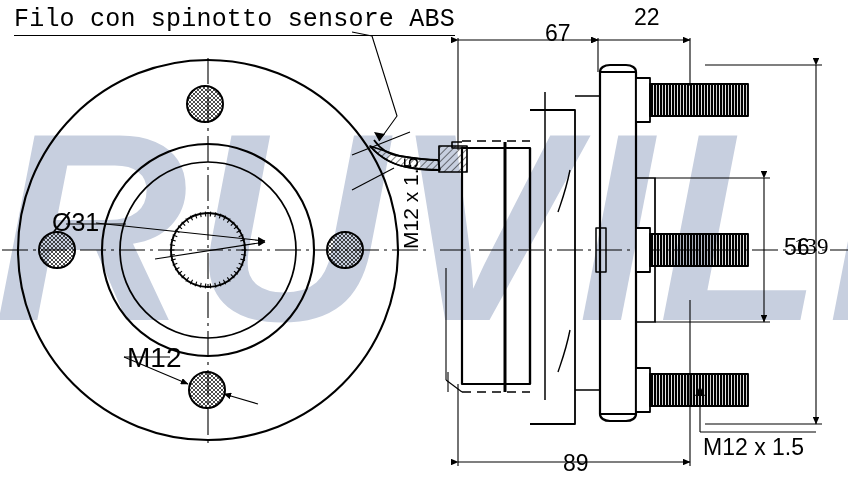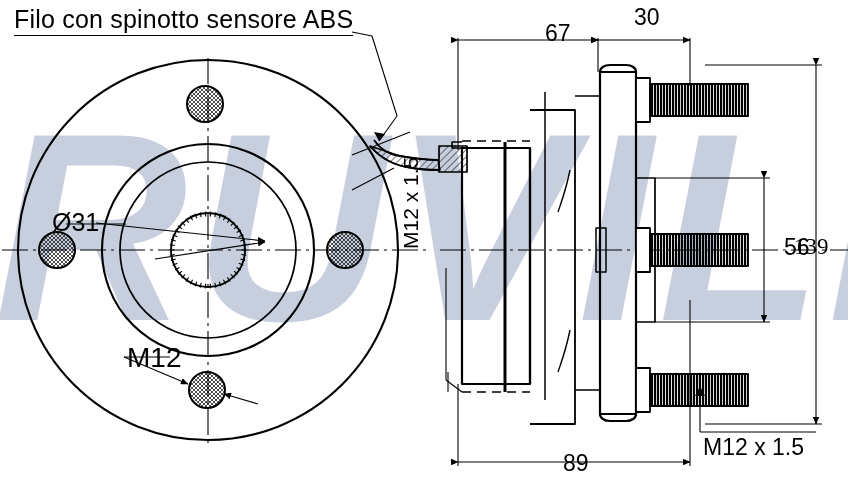--- a/index.html
+++ b/index.html
@@ -227,32 +227,32 @@
         <line x1="446" y1="380" x2="462" y2="392"></line>
         <line x1="446" y1="268" x2="446" y2="268"></line>
 
         <line x1="448" y1="372" x2="448" y2="392"></line>
       </g>
 
     </g>
   </svg>
 
   <div class="lbl" style="left:14px;top:5px;font-size:25px;letter-spacing:0.2px;
-       border-bottom:1.8px solid #000;padding-bottom:1px;">Filo con spinotto sensore ABS</div>
+       border-bottom:1.8px solid #000;padding-bottom:1px;font-family:Liberation Mono, monospace;">Filo con spinotto sensore ABS</div>
 
   <div class="lbl" style="left:52px;top:208px;font-size:25px;">Ø31</div>
 
   <div class="lbl" style="left:115px;top:342px;font-size:28px;margin-left:12px;">M12</div>
 
   <div class="lbl" style="left:399px;top:249px;font-size:21px;transform:rotate(-90deg);
        transform-origin:left top;">M12 x 1.5</div>
 
   <div class="lbl" style="left:545px;top:20px;font-size:23px;text-align:right;">67</div>
 
-  <div class="lbl" style="left:634px;top:4px;font-size:23px;">30</div>
+  <div class="lbl" style="left:634px;top:4px;font-size:23px;">22</div>
 
   <div class="lbl" style="left:752px;top:234px;font-size:23px;margin-left:32px;">56</div>
 
   <div class="lbl" style="left:794px;top:234px;font-size:23px;font-family:Liberation Serif, serif;">139</div>
 
   <div class="lbl" style="left:563px;top:450px;font-size:23px;">89</div>
 
   <div class="lbl" style="left:703px;top:434px;font-size:23px;">M12 x 1.5</div>
 
 </div>

